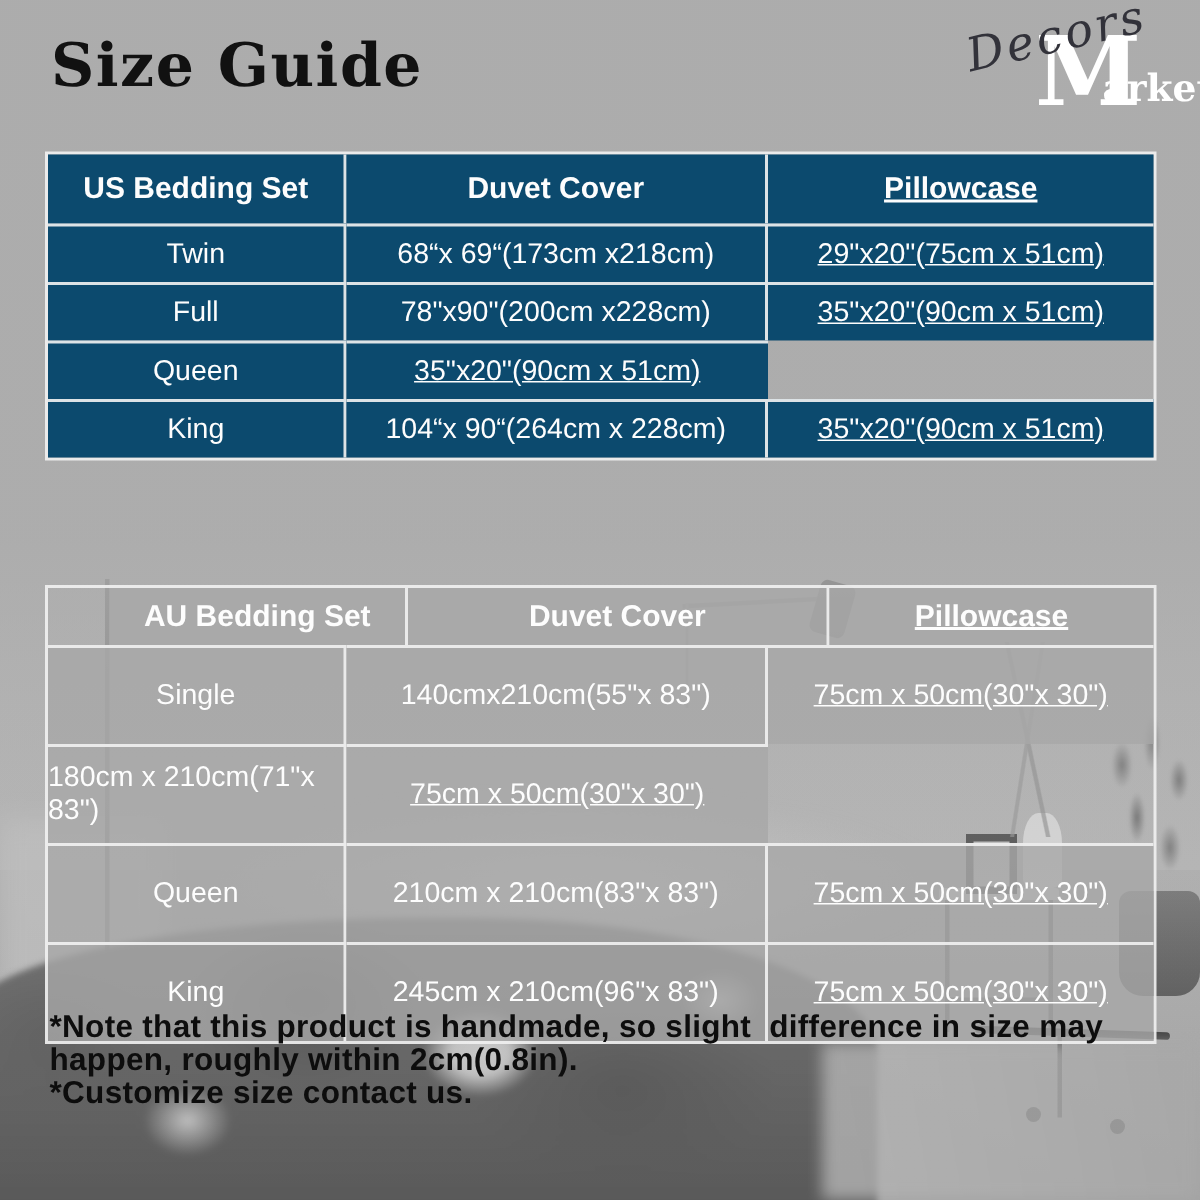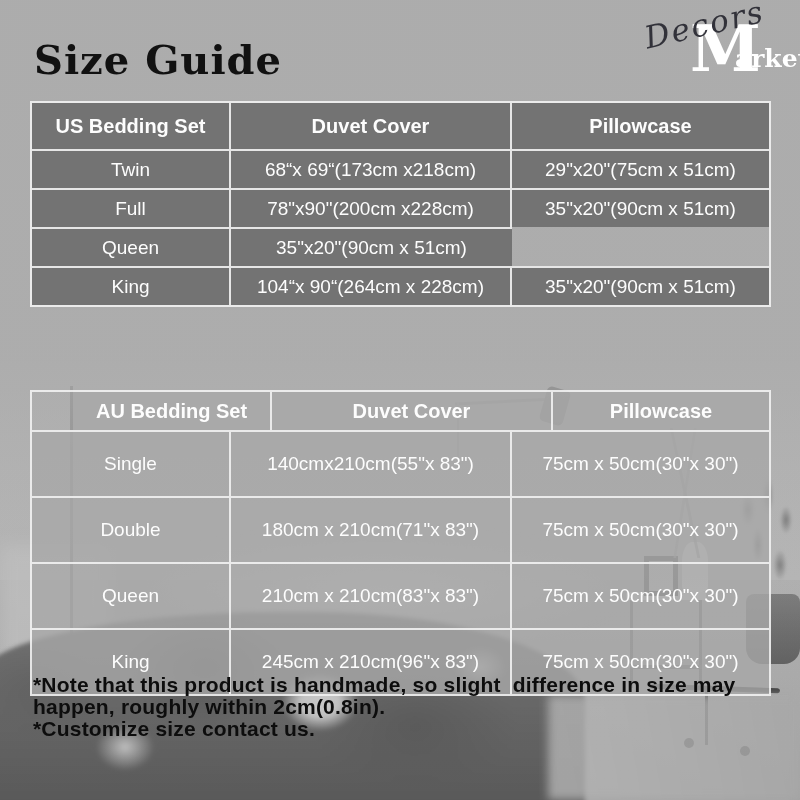--- a/index.html
+++ b/index.html
@@ -49,42 +49,42 @@
       linear-gradient(99deg,rgba(0,0,0,0) 48%,#979797 49%,#979797 51%,rgba(0,0,0,0) 52%);}
   .ph-rack-bar{left:650px;top:686px;width:130px;height:5px;background:#3f3f3f;border-radius:3px;transform:rotate(2deg);}
   .ph-rack-post{left:705px;top:690px;width:3px;height:55px;background:#555;}
   .ph-rack-wheel1{left:684px;top:738px;width:10px;height:10px;background:#474747;border-radius:50%;}
   .ph-rack-wheel2{left:740px;top:746px;width:10px;height:10px;background:#474747;border-radius:50%;}
   .ph-rug{left:548px;top:695px;width:252px;height:105px;background:linear-gradient(80deg,#b5b5b5,#a8a8a8);filter:blur(5px);opacity:.8;}
   .veil{position:absolute;inset:0;z-index:1;
     background:linear-gradient(180deg,rgba(172,172,172,.75) 0%,rgba(172,172,172,.65) 45%,rgba(172,172,172,.25) 58%,rgba(172,172,172,.05) 78%,rgba(172,172,172,0) 100%);}
 
   
-  .title{position:absolute;z-index:2;left:34px;top:36px;margin:0;
+  .title{position:absolute;z-index:2;left:34px;top:20px;margin:0;
     font-family:"DejaVu Serif","Liberation Serif",serif;font-weight:700;
     font-size:40px;letter-spacing:1px;color:#111;}
 
   .logo{position:absolute;z-index:2;left:635px;top:10px;width:165px;height:78px;}
   .logo span{position:absolute;white-space:nowrap;}
   .logo-m{left:55px;top:7px;font-family:"DejaVu Serif",serif;font-weight:700;font-size:64px;line-height:1;color:#fff;}
   .logo-suffix{left:100px;top:34px;font-family:"DejaVu Serif",serif;font-weight:700;font-size:25px;color:#fff;}
   .logo-script{left:10px;top:10px;font-family:"DejaVu Serif",serif;font-style:italic;font-size:31px;
     letter-spacing:2px;color:#32323a;transform:rotate(-13deg);transform-origin:left center;}
 
   .size-table{position:absolute;z-index:2;left:30px;width:741px;box-sizing:border-box;
     border:2px solid rgba(240,240,240,.92);}
   .us{top:101px;}
   .au{top:390px;}
   .row{display:grid;grid-template-columns:199px 281px 1fr;}
   .us .row{height:39px;}  .us .row.head{height:46px;}
   .au .row{height:66px;}  .au .row.head{height:38px;padding-left:41px;}
   .cell{box-sizing:border-box;display:flex;align-items:center;justify-content:center;
-    background:#737373;color:#fdfdfd;font-size:19px;
+    background:#0c4a6e;color:#fdfdfd;font-size:19px;
     border-right:2px solid rgba(240,240,240,.92);}
-  .cell:last-child{border-right:none;}
+  .cell:last-child{border-right:none;text-decoration:underline;}
   .row + .row .cell{border-top:2px solid rgba(240,240,240,.92);}
   .th{font-weight:700;font-size:20px;}
   .au .cell{background:rgba(167,167,167,.8);}
 
   .notes{position:absolute;z-index:2;left:33px;top:674px;width:748px;}
   .note{margin:0;font-size:21px;font-weight:700;color:#0d0d0d;line-height:22px;
     letter-spacing:.2px;white-space:pre-wrap;font-family:"Liberation Sans",sans-serif;}
   .note + .note{margin-top:0;}
 </style>
 </head>
@@ -161,21 +161,20 @@
       <div class="cell th">AU Bedding Set</div>
       <div class="cell th">Duvet Cover</div>
       <div class="cell th">Pillowcase</div>
     </div>
     <div class="row">
       <div class="cell">Single</div>
       <div class="cell">140cmx210cm(55"x 83")</div>
       <div class="cell">75cm x 50cm(30"x 30")</div>
     </div>
     <div class="row">
-      <div class="cell">Double</div>
       <div class="cell">180cm x 210cm(71"x 83")</div>
       <div class="cell">75cm x 50cm(30"x 30")</div>
     </div>
     <div class="row">
       <div class="cell">Queen</div>
       <div class="cell">210cm x 210cm(83"x 83")</div>
       <div class="cell">75cm x 50cm(30"x 30")</div>
     </div>
     <div class="row">
       <div class="cell">King</div>

